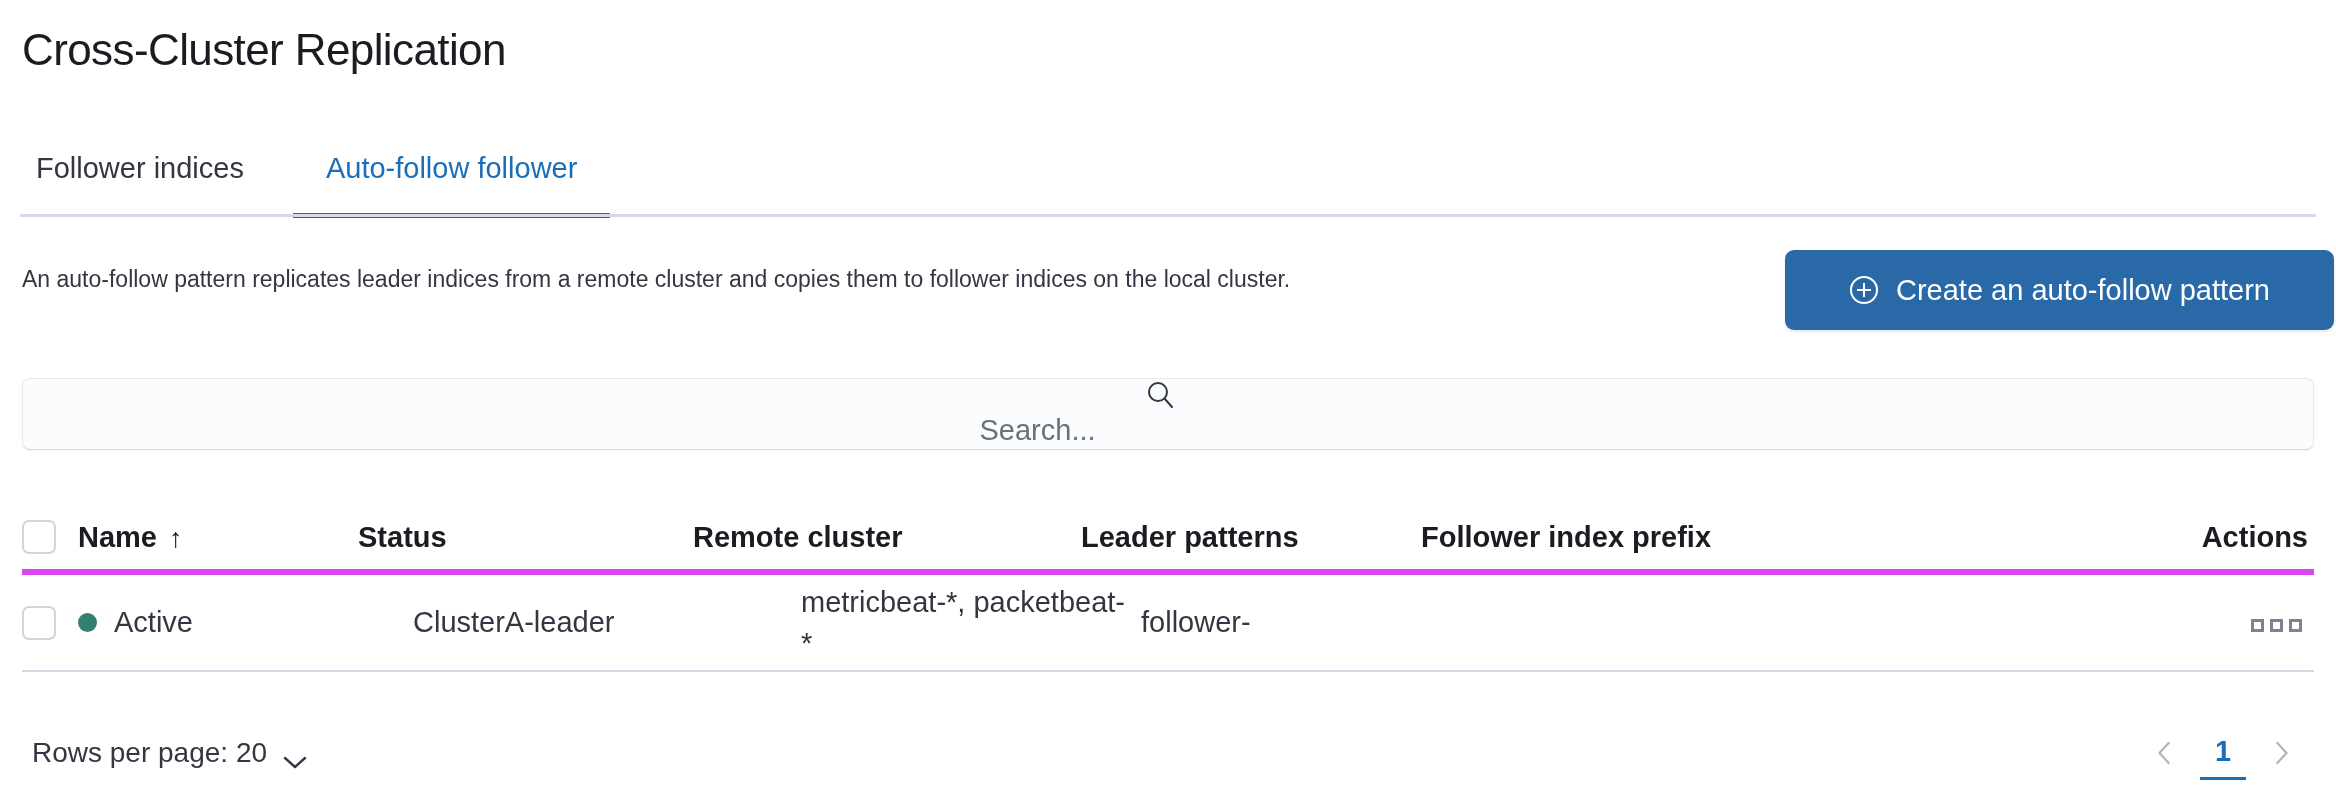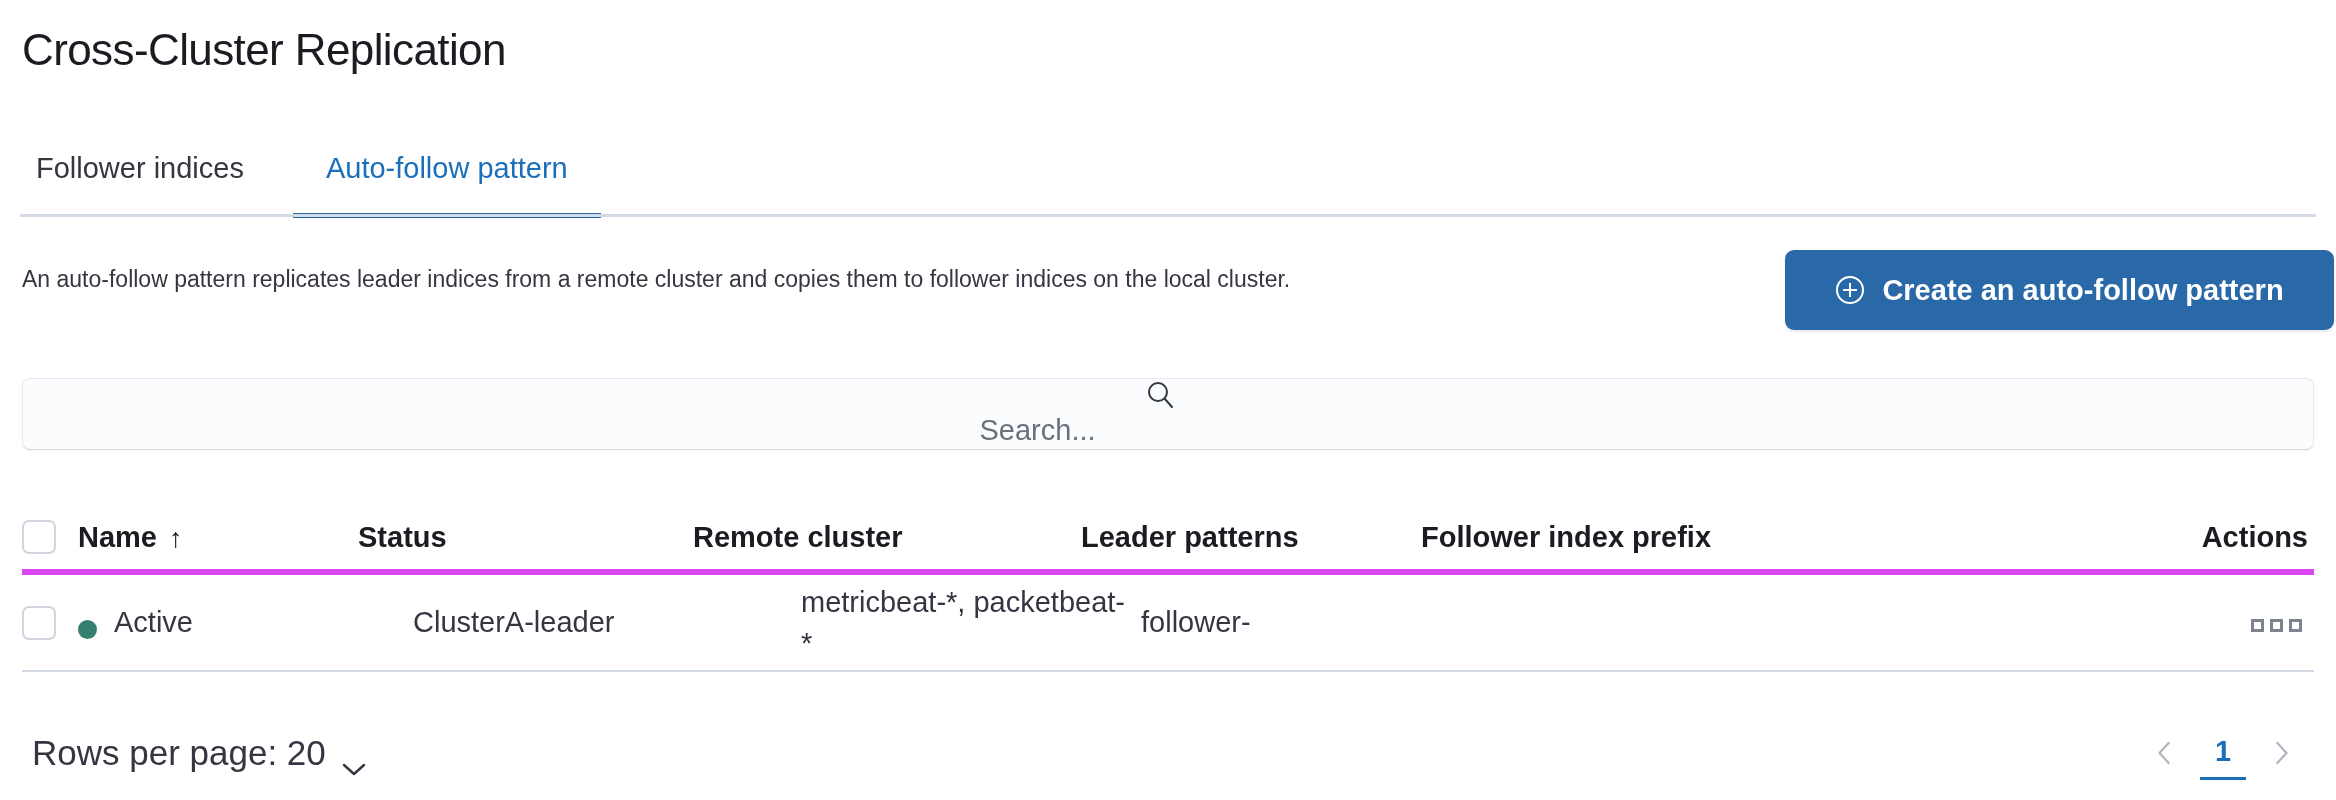--- a/index.html
+++ b/index.html
@@ -92,21 +92,21 @@
     left: 1785px;
     top: 250px;
     width: 549px;
     height: 80px;
     background: #2a69a8;
     border: none;
     border-radius: 9px;
     color: #ffffff;
     font-family: "Liberation Sans", sans-serif;
     font-size: 29px;
-    font-weight: 700;
+    font-weight: 400;
     display: flex;
     align-items: center;
     justify-content: center;
     gap: 17px;
     cursor: pointer;
     box-shadow: 0 2px 3px rgba(65,78,101,0.12);
   }
   .plus-circle {
     width: 30px; height: 30px;
     flex: 0 0 30px;
@@ -183,21 +183,21 @@
     border-radius: 7px;
     background: #fff;
     display: block;
     cursor: pointer;
   }
 
   .sort-arrow { margin-left: 12px; font-size: 27px; display: inline-block; }
 
   .name-link { color: #1a6fba; text-decoration: none; cursor: pointer; }
 
-  .status-cell { display: flex; align-items: flex-end; gap: 17px; }
+  .status-cell { display: flex; align-items: center; gap: 17px; }
   .dot { width: 19px; height: 19px; border-radius: 50%; background: #357f6e; flex: 0 0 19px; }
 
   .multiline { line-height: 41px; }
 
   .actions-btn {
     display: inline-flex;
     gap: 6px;
     align-items: center;
     cursor: pointer;
     padding: 6px;
@@ -212,21 +212,21 @@
     width: 2292px;
     height: 70px;
     display: flex;
     align-items: center;
     justify-content: space-between;
   }
   .rows-per-page {
     display: flex;
     align-items: center;
     gap: 15px;
-    font-size: 35px;
+    font-size: 28px;
     color: #343741;
     cursor: pointer;
     padding: 8px 10px;
   }
   .chev { width: 26px; height: 16px; display: block; }
 
   .pager { display: flex; align-items: center; gap: 8px; padding-right: 6px; }
   .pg-arrow {
     width: 54px; height: 54px;
     display: flex; align-items: center; justify-content: center;
@@ -248,21 +248,21 @@
 
 <div class="page">
 
   <h1 class="page-title">Cross-Cluster Replication</h1>
 
   <div class="tabs">
     <div class="tab">
       <span>Follower indices</span>
     </div>
     <div class="tab active">
-      <span>Auto-follow pattern</span>
+      <span>Auto-follow follower</span>
     </div>
   </div>
   <div class="tabs-rule"></div>
 
   <p class="desc">An auto-follow pattern replicates leader indices from a remote cluster and copies them to follower indices on the local cluster.</p>
 
   <button class="create-btn">
     <span class="plus-circle">
       <svg viewBox="0 0 30 30" width="30" height="30" aria-hidden="true">
         <circle cx="15" cy="15" r="13" fill="none" stroke="#ffffff" stroke-width="2"></circle>

